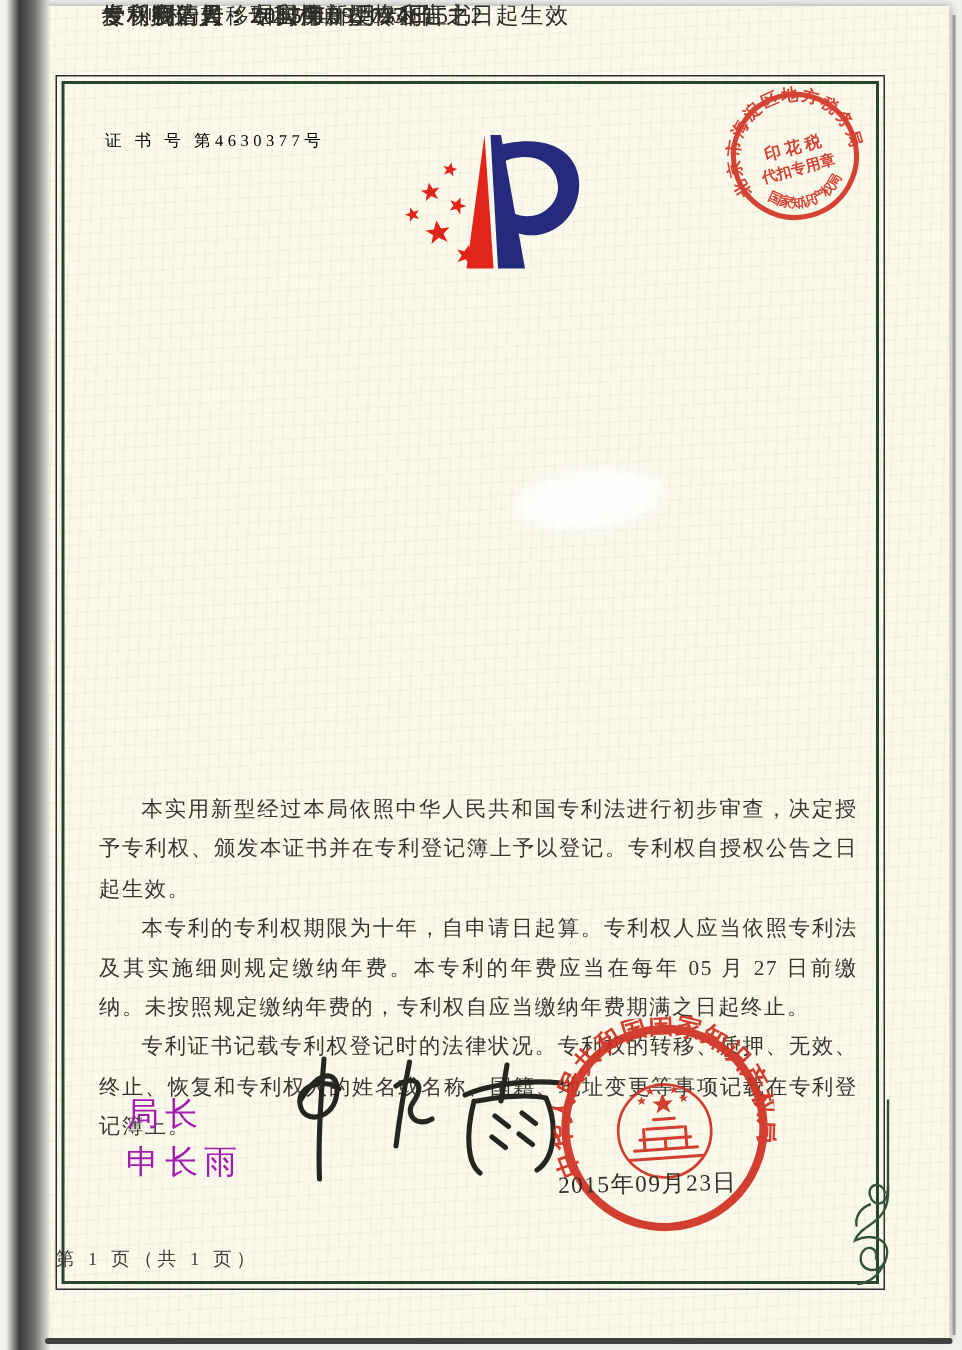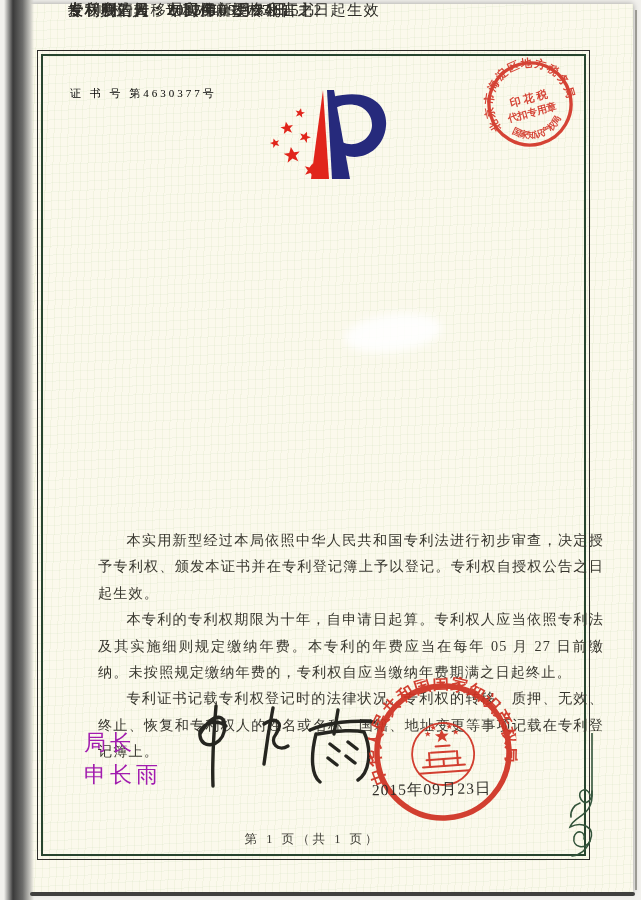--- a/index.html
+++ b/index.html
@@ -29,31 +29,31 @@
     font-size:35px;font-weight:bold;color:#171712;letter-spacing:9px;text-indent:9px;white-space:nowrap;}
   .logo{position:absolute;left:254px;top:88px;width:140px;height:94px;}
   .field-row{position:absolute;left:68px;font-size:15.3px;color:#2e2d28;letter-spacing:1.2px;white-space:nowrap;}
   .field-row:nth-of-type(1){top:260px;}
   .field-row:nth-of-type(2){top:316px;}
   .field-row:nth-of-type(3){top:362px;}
   .field-row:nth-of-type(4){top:402px;}
   .field-row:nth-of-type(5){top:447px;}
   .field-row:nth-of-type(6){top:489px;}
   .body-text{position:absolute;left:66px;top:527px;width:506px;font-size:14.2px;line-height:26.4px;
-    color:#38372f;text-align:justify;letter-spacing:1.1px;margin-left:32px;}
+    color:#38372f;text-align:justify;letter-spacing:1.1px;}
   .body-text p{margin:0;text-indent:2em;}
   .signer{position:absolute;left:84px;font-size:22px;letter-spacing:4px;color:#a21caf;}
   .signer.t1{top:728px;} .signer.t2{top:760px;}
   .sig-svg{position:absolute;left:172px;top:700px;width:214px;height:104px;}
   .seal{position:absolute;left:369px;top:678px;width:148px;height:148px;opacity:.93;transform:rotate(-4deg);}
   .seal-date{position:absolute;left:372px;top:779px;width:150px;font-size:15.5px;color:#2f2e29;
     letter-spacing:1px;white-space:nowrap;transform:rotate(-1deg);z-index:3;}
   .stamp{position:absolute;left:482px;top:56px;width:96px;height:96px;transform:rotate(-15deg);opacity:.92;}
   .vine{position:absolute;left:556px;top:733px;width:46px;height:124px;}
-  .footer{position:absolute;left:37px;top:831px;width:551px;text-align:center;
+  .footer{position:absolute;left:37px;top:831px;width:551px;text-align:left;
     font-size:12.5px;letter-spacing:3px;color:#3e3d36;}
   .smudge{position:absolute;left:344px;top:314px;width:98px;height:38px;background:rgba(255,255,255,.88);
     border-radius:50%;filter:blur(4px);transform:rotate(-7deg);}
 </style>
 </head>
 <body>
 
 <div id="stage">
 
   <div class="paper"></div>

